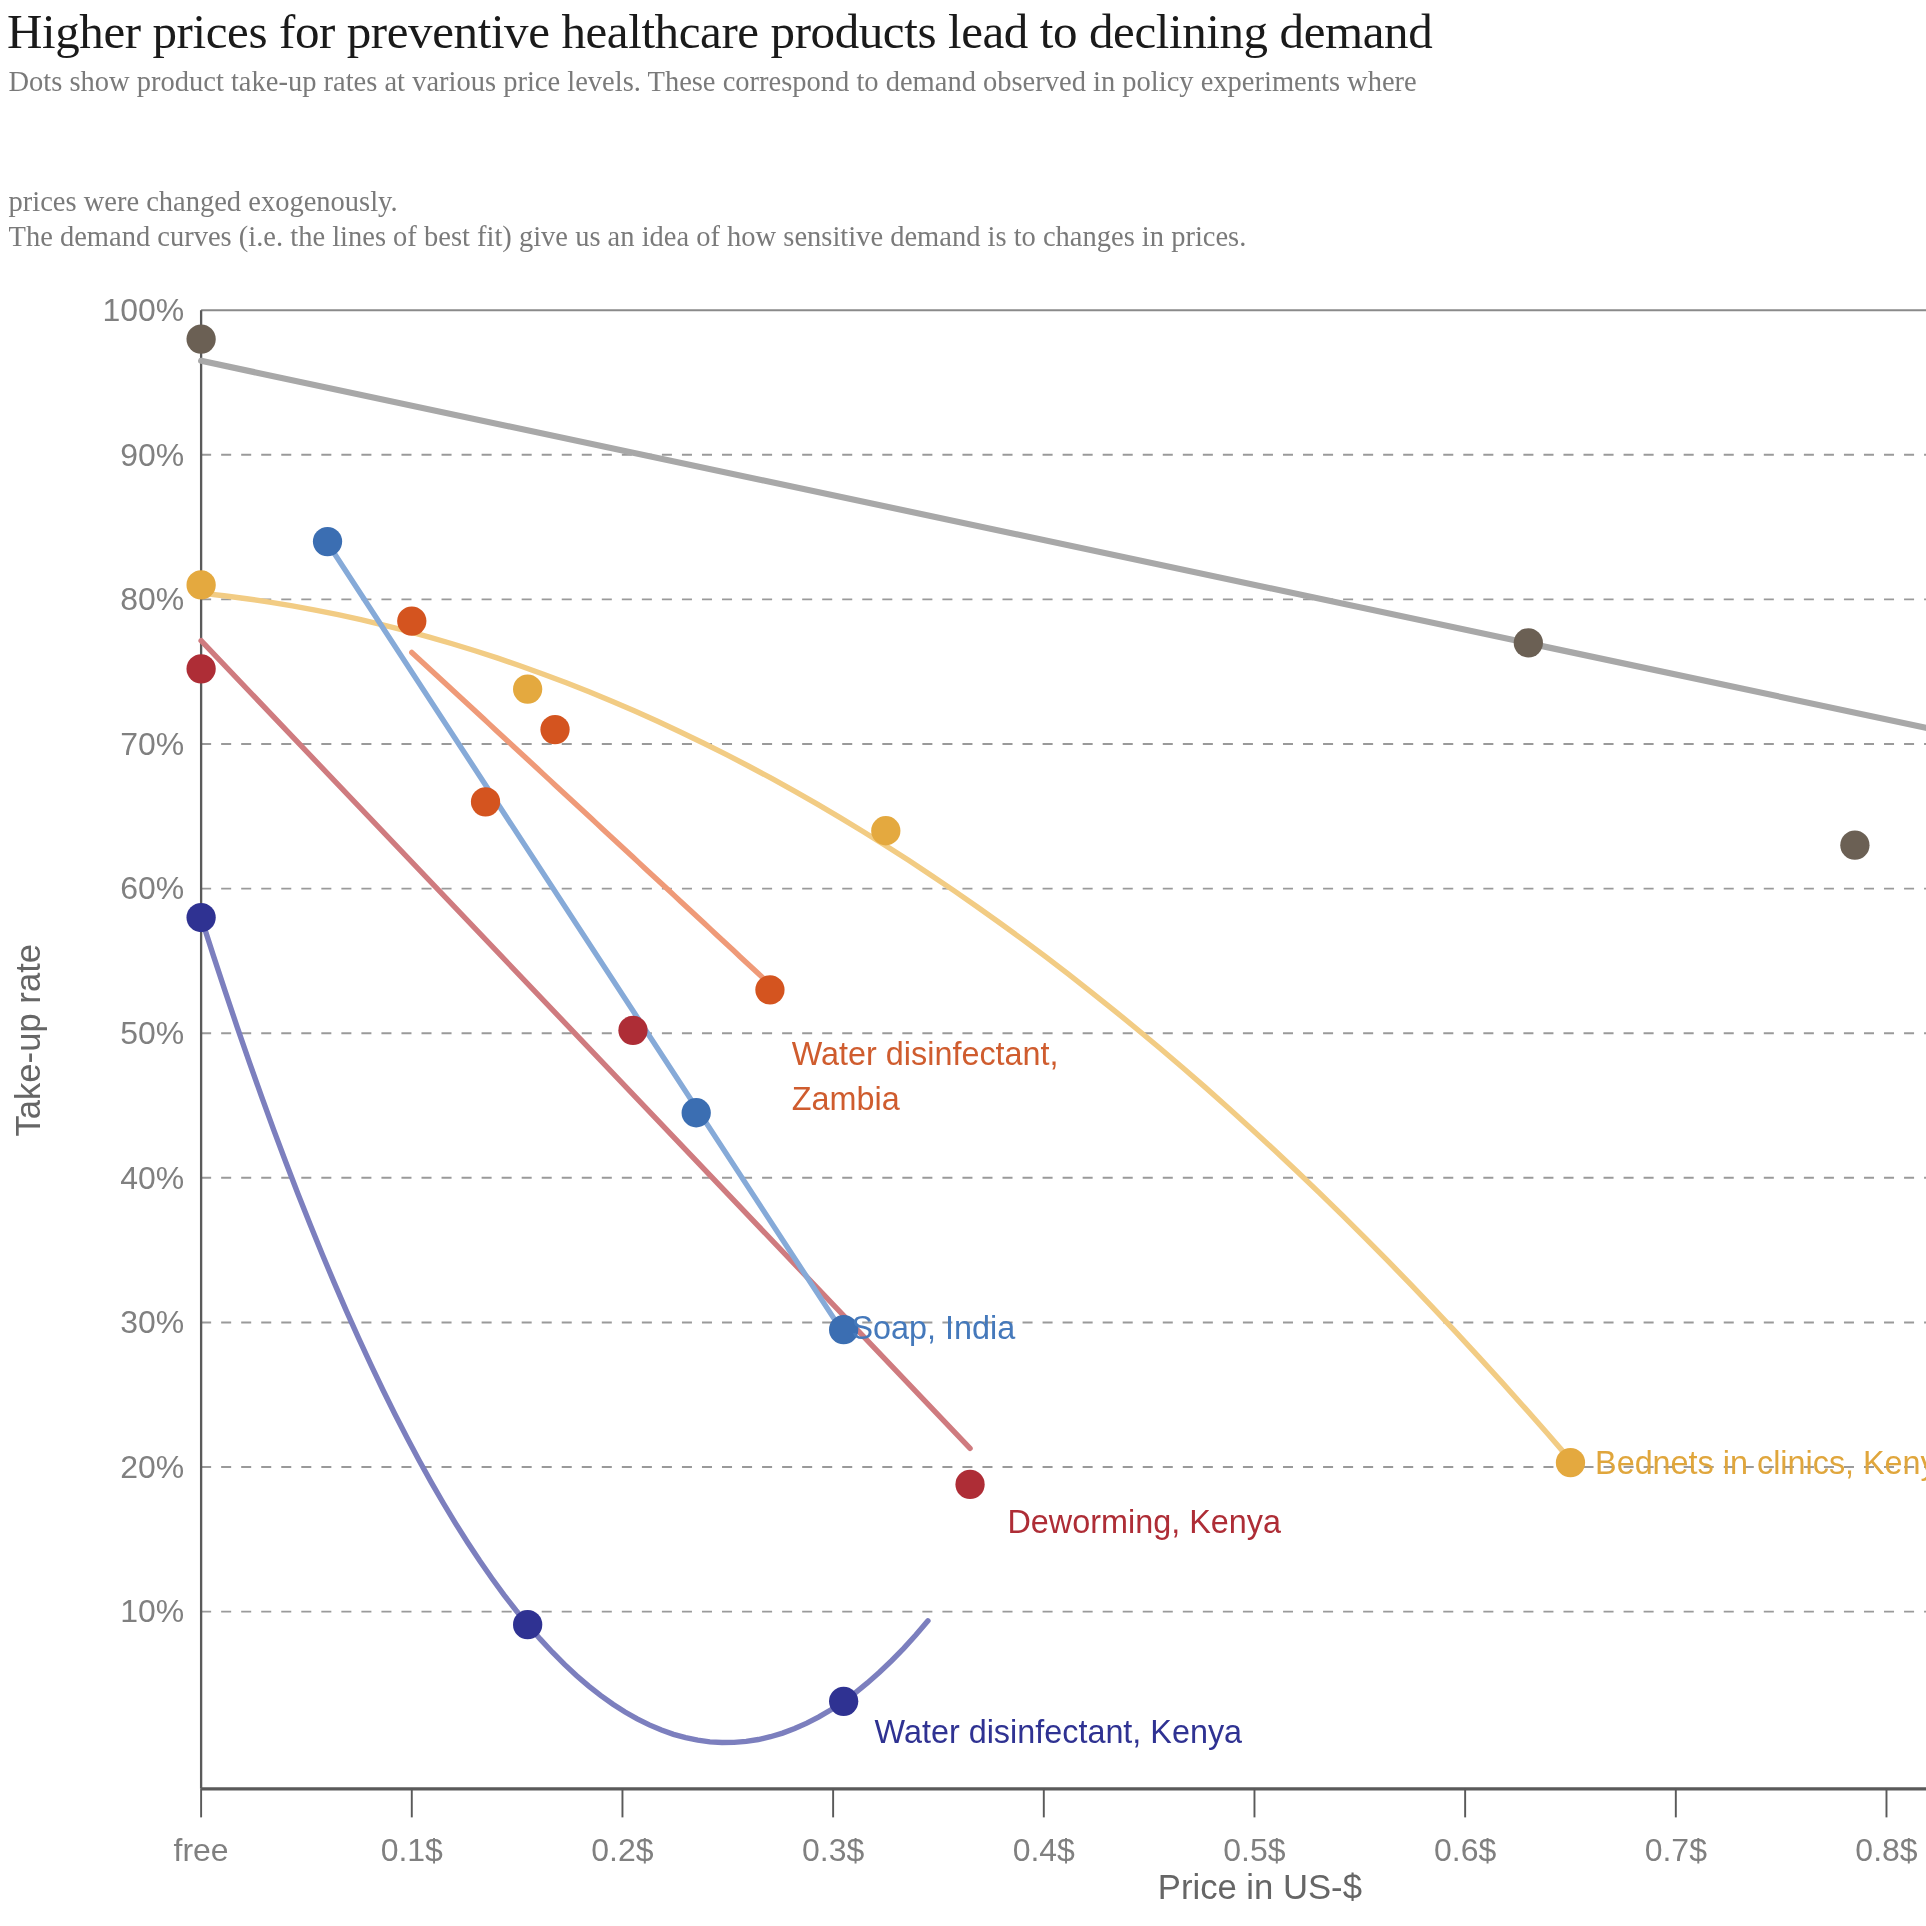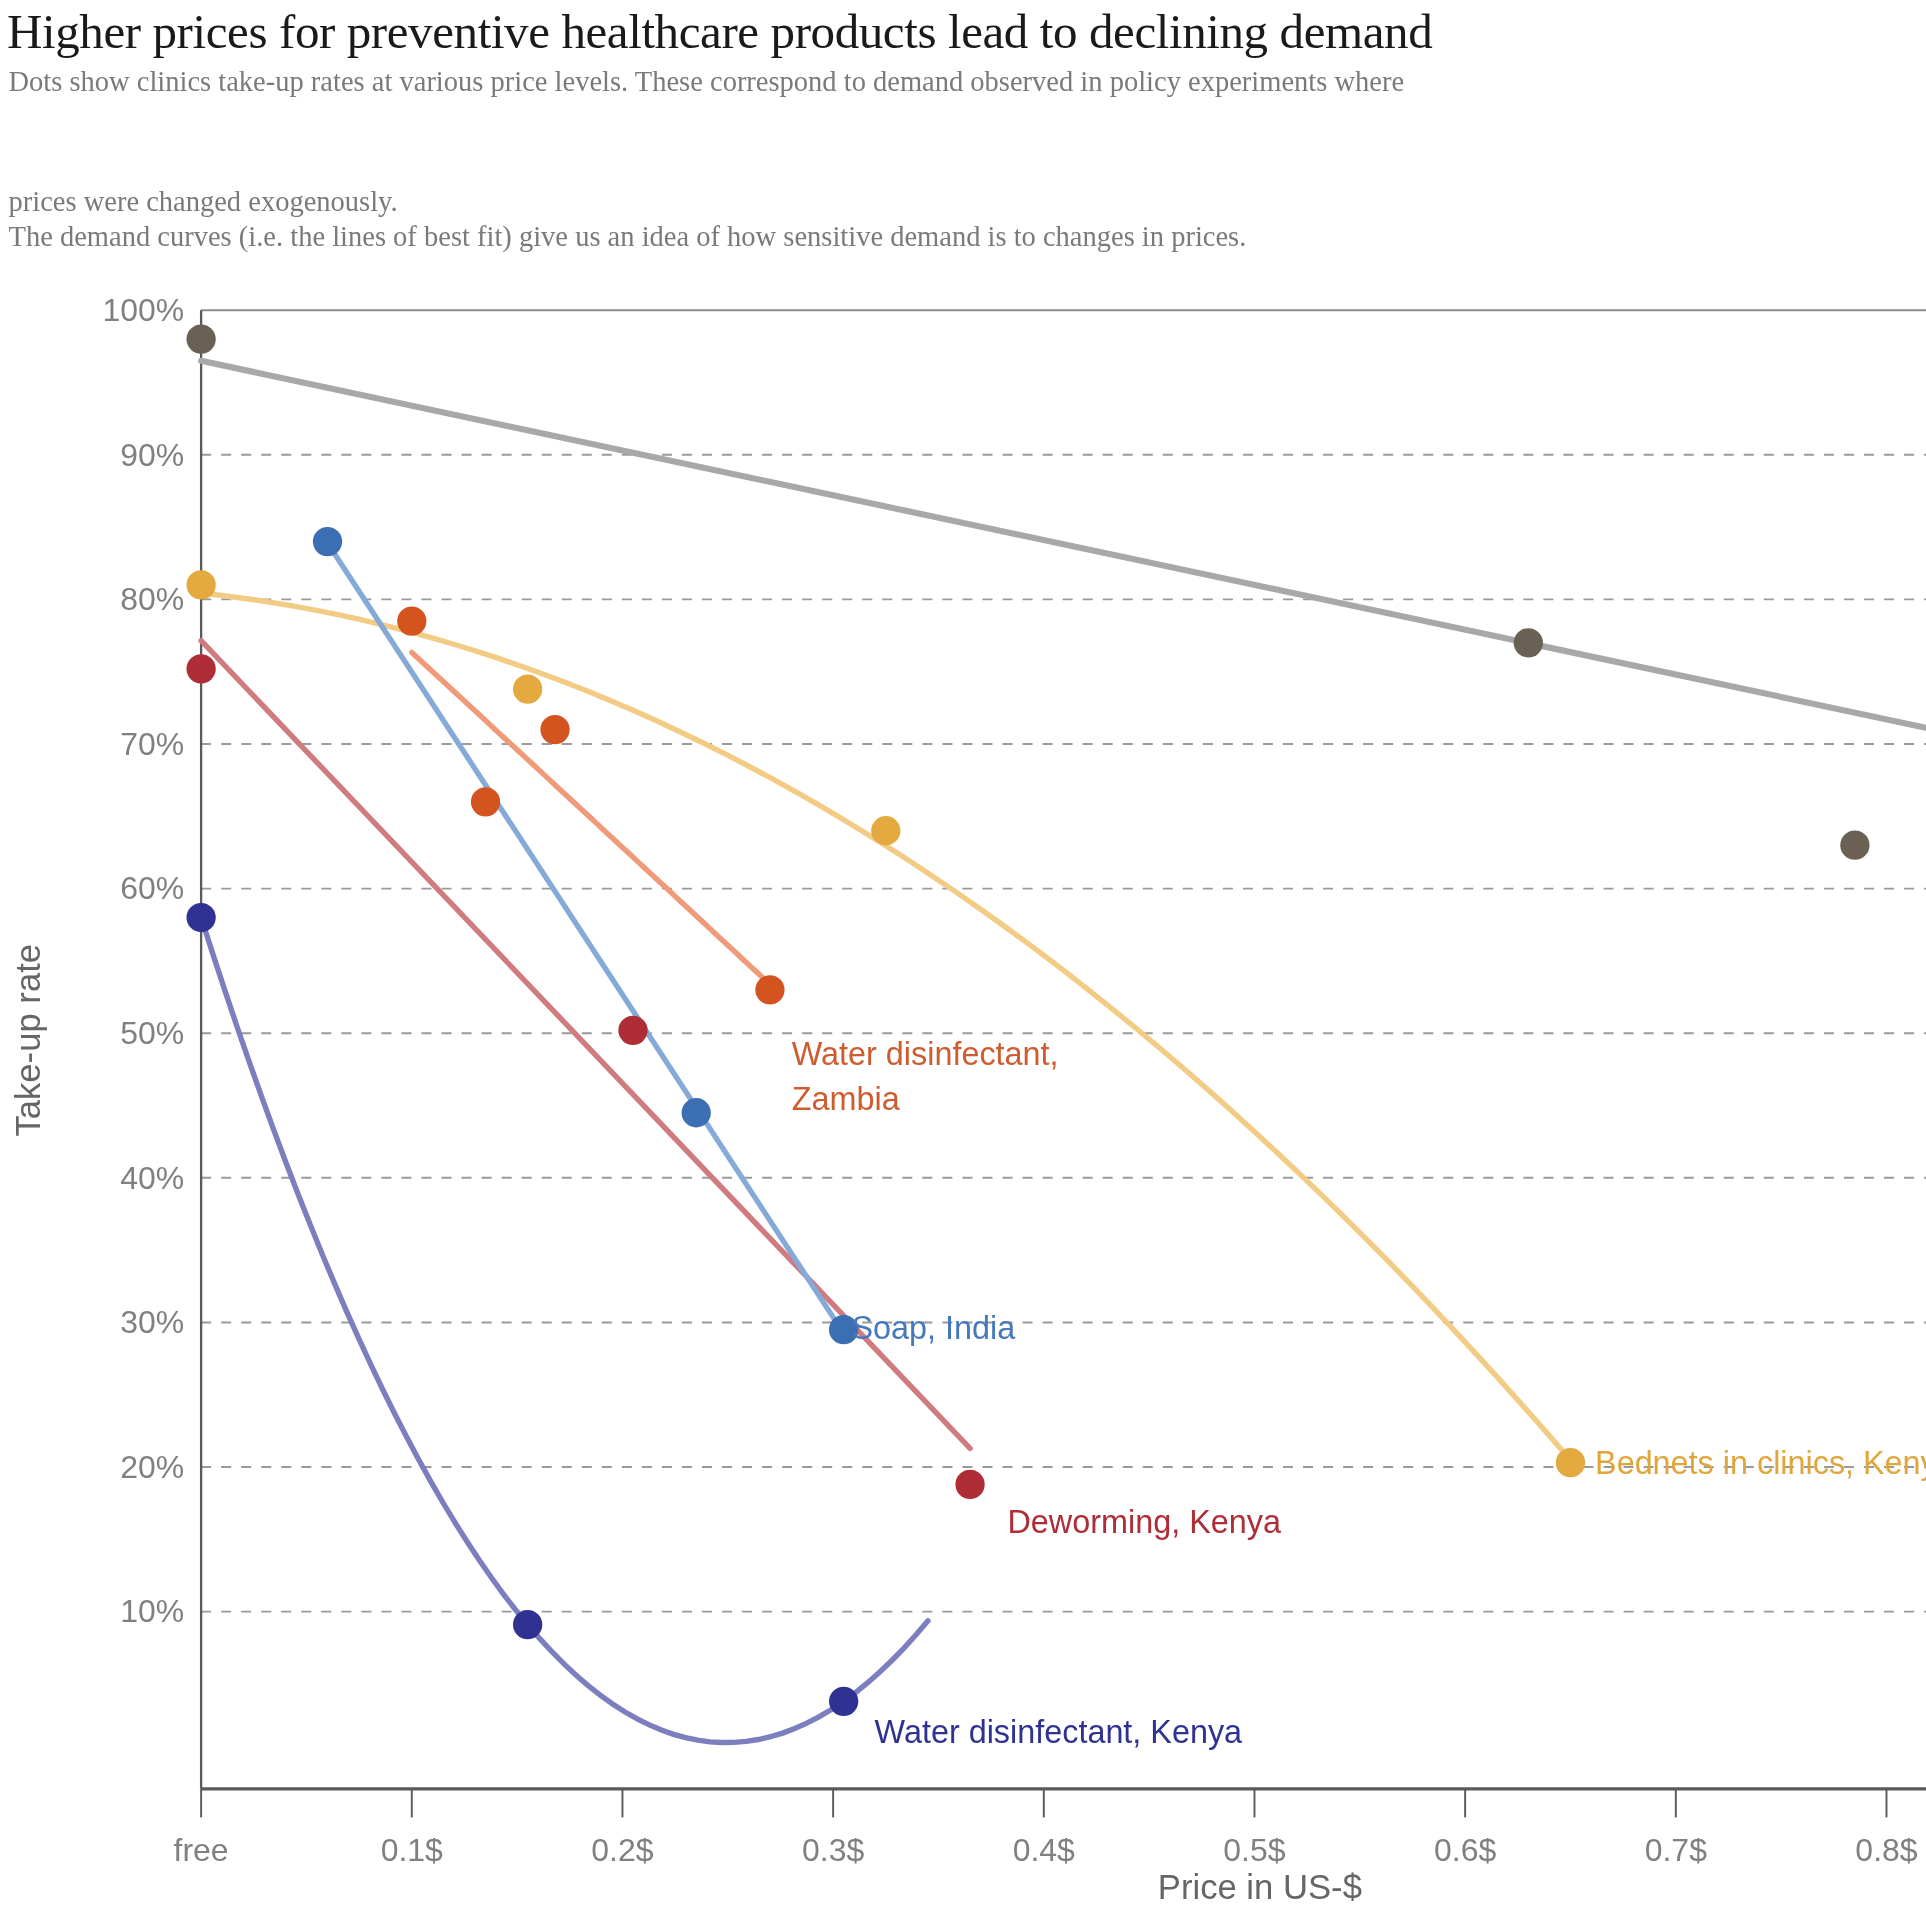--- a/index.html
+++ b/index.html
@@ -44,21 +44,21 @@
   .axlabel { fill:#808080; font-family:"Liberation Sans", sans-serif; font-size:83px; }
   .axtitle { fill:#666666; font-family:"Liberation Sans", sans-serif; font-size:90px; }
   .serieslabel { font-family:"Liberation Sans", sans-serif; font-size:84px; }
 </style>
 </head>
 <body>
 
 <div id="header">
   <div id="title">Higher prices for preventive healthcare products lead to declining demand</div>
   <div id="subtitle">
-    <span>Dots show clinics take-up rates at various price levels. These correspond to demand observed in policy experiments where</span>
+    <span>Dots show product take-up rates at various price levels. These correspond to demand observed in policy experiments where</span>
   </div>
   <div id="subtitle-l2">
     <div>prices were changed exogenously.</div>
     <div>The demand curves (i.e. the lines of best fit) give us an idea of how sensitive demand is to changes in prices.</div>
   </div>
 </div>
 
 <div id="plot">
   <svg id="chart-svg" width="2408" height="2032" viewBox="0 0 6250 5274">
       <g>

